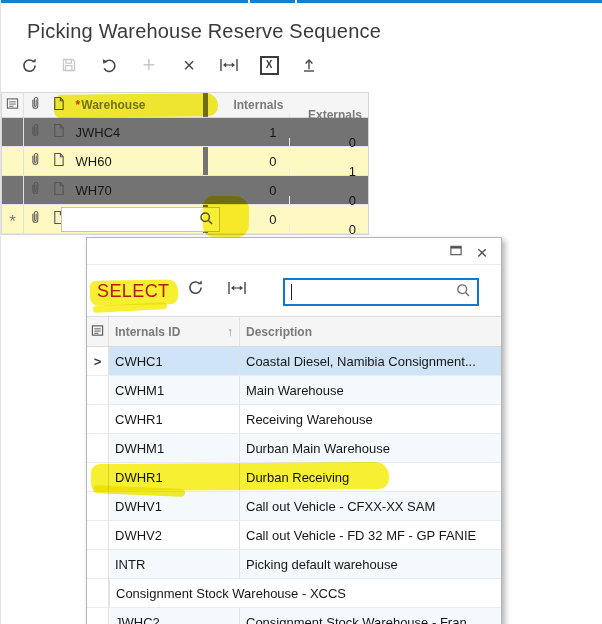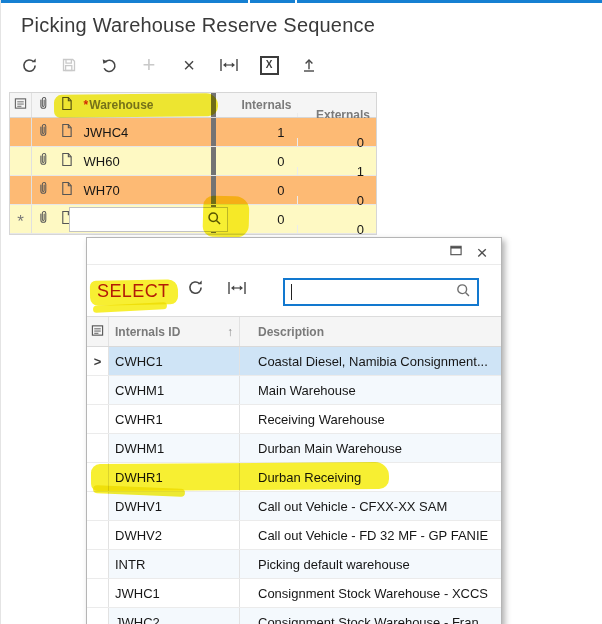--- a/index.html
+++ b/index.html
@@ -3,35 +3,35 @@
 <meta charset="utf-8">
 <style>
   html,body{margin:0;padding:0;background:#fff;}
   .app{position:relative;width:602px;height:624px;background:#fff;overflow:hidden;
        font-family:"Liberation Sans",sans-serif;border-left:1px solid #e4e4e4;box-sizing:border-box;}
   
   .topbar{position:absolute;left:0;top:0;width:602px;height:3px;background:#1580d2;}
   .topbar .gap{position:absolute;top:0;width:2px;height:3px;background:#fff;}
   .gap1{left:247px;} .gap2{left:294px;}
 
-  .title{position:absolute;left:20px;top:14px;margin:0;font-size:20px;font-weight:400;color:#3a3a3a;letter-spacing:.2px;}
+  .title{position:absolute;left:20px;top:14px;margin:6px;font-size:20px;font-weight:400;color:#3a3a3a;letter-spacing:.2px;}
 
   .toolbar{position:absolute;left:16px;top:52px;display:flex;}
   .tbtn{width:24px;height:26px;margin-right:16px;display:flex;align-items:center;justify-content:center;
         color:#474747;font-size:18px;line-height:1;}
   .tbtn svg{display:block;}
   .tbtn.disabled{color:#c9c9c9;}
   .xlbox{width:15px;height:15px;border:2px solid #3c3c3c;display:flex;align-items:center;justify-content:center;
          font-size:10px;font-weight:bold;color:#3c3c3c;}
   .plus{font-size:22px;font-weight:300;} .del{font-size:20px;font-weight:400;}
 
   
-  .mgrid{position:absolute;left:8px;top:92px;width:368px;border:1px solid #d6d6d6;box-sizing:border-box;background:#fff;}
+  .mgrid{position:absolute;left:0;top:92px;width:368px;border:1px solid #d6d6d6;box-sizing:border-box;background:#fff;}
   .mrow{position:relative;display:flex;align-items:center;height:29px;box-sizing:border-box;
-        border-bottom:1px solid #e7e7e7;font-size:13px;color:#161616;background:#fdba74;}
+        border-bottom:1px solid #e7e7e7;font-size:13px;color:#161616;background:#737373;}
   .mrow.tint{background:#fef9c3;}
   .mhead{height:25px;background:#f5f5f5;border-bottom:1px solid #d6d6d6;color:#7a7a7a;font-size:12px;font-weight:bold;}
   .c-sel{width:22px;align-self:stretch;display:flex;align-items:center;justify-content:center;border-right:1px solid #e0e0e0;box-sizing:border-box;color:#666;}
   .c-clip{width:22px;display:flex;align-items:center;justify-content:center;color:#555;}
   .c-doc{width:25px;display:flex;align-items:center;justify-content:center;color:#555;}
   .c-wh{width:133px;padding-left:5px;box-sizing:border-box;overflow:hidden;white-space:nowrap;}
   .c-int{width:87px;text-align:right;padding-right:13px;box-sizing:border-box;border-left:5px solid #737373;align-self:stretch;display:flex;align-items:center;justify-content:flex-end;}
   .c-ext{width:79px;text-align:right;padding-right:12px;box-sizing:border-box;border-left:1px solid #ececec;align-self:stretch;display:flex;align-items:center;justify-content:flex-end;margin-top:20px;}
   .mhead .c-int,.mhead .c-ext{padding-right:6px;}
   .req{color:#d92b04;margin-right:1px;font-weight:bold;}
@@ -56,21 +56,21 @@
 
   .pgrid{position:relative;}
   .phead{display:flex;align-items:center;height:31px;box-sizing:border-box;background:#f5f5f5;
          border-top:1px solid #dcdcdc;border-bottom:1px solid #d9d9d9;color:#7a7a7a;font-size:12px;font-weight:bold;}
   .prow{display:flex;align-items:center;height:29px;box-sizing:border-box;border-bottom:1px solid #ebebeb;
         font-size:13px;color:#161616;background:#fff;}
   .prow.tint{background:#f4f9fd;}
   .p-sel{width:22px;align-self:stretch;display:flex;align-items:center;justify-content:center;
          border-right:1px solid #e2e2e2;box-sizing:border-box;background:#fff;color:#555;}
   .p-id{width:130px;align-self:stretch;display:flex;align-items:center;padding-left:6px;box-sizing:border-box;}
-  .p-desc{flex:1;align-self:stretch;display:flex;align-items:center;padding-left:18px;box-sizing:border-box;
+  .p-desc{flex:1;align-self:stretch;display:flex;align-items:center;padding-left:6px;box-sizing:border-box;
           border-left:1px solid #e2e2e2;white-space:nowrap;overflow:hidden;}
   .prow.sel .p-id,.prow.sel .p-desc{background:#cfe4f6;}
   .selarrow{font-size:13px;font-weight:bold;color:#3d3d3d;}
   .sorticon{margin-left:auto;margin-right:6px;font-size:12px;color:#8a8a8a;font-weight:normal;}
 
   
   .marker{position:absolute;background:#f6ec04;opacity:.82;mix-blend-mode:multiply;pointer-events:none;}
   .mk-head{left:53px;top:94px;width:164px;height:23px;border-radius:8px 12px 10px 6px;transform:rotate(-.6deg);z-index:1;}
   .mk-mag{left:202px;top:196px;width:46px;height:41px;border-radius:10px 14px 12px 10px;transform:rotate(1.5deg);z-index:1;}
   .mk-select{left:3px;top:42px;width:88px;height:25px;border-radius:6px 10px 8px 8px;transform:rotate(-1deg);z-index:6;}
@@ -361,21 +361,20 @@
         <div class="p-id">DWHV2</div>
         <div class="p-desc">Call out Vehicle - FD 32 MF - GP FANIE</div>
       </div>
       <div class="prow tint">
         <div class="p-sel"></div>
         <div class="p-id">INTR</div>
         <div class="p-desc">Picking default warehouse</div>
       </div>
       <div class="prow">
         <div class="p-sel"></div>
-        <div class="p-id">JWHC1</div>
         <div class="p-desc">Consignment Stock Warehouse - XCCS</div>
       </div>
       <div class="prow tint">
         <div class="p-sel"></div>
         <div class="p-id">JWHC2</div>
         <div class="p-desc">Consignment Stock Warehouse - Fran</div>
       </div>
     </div>
 
     <div class="marker mk-select"></div>

